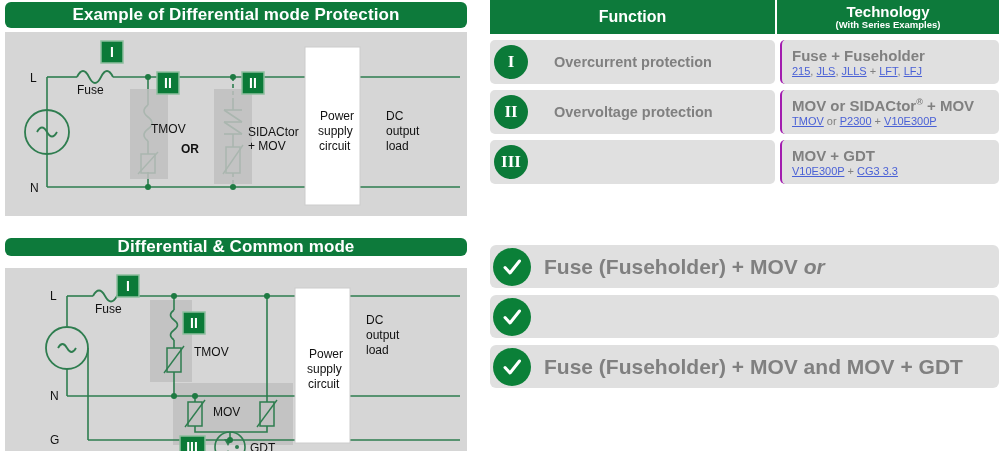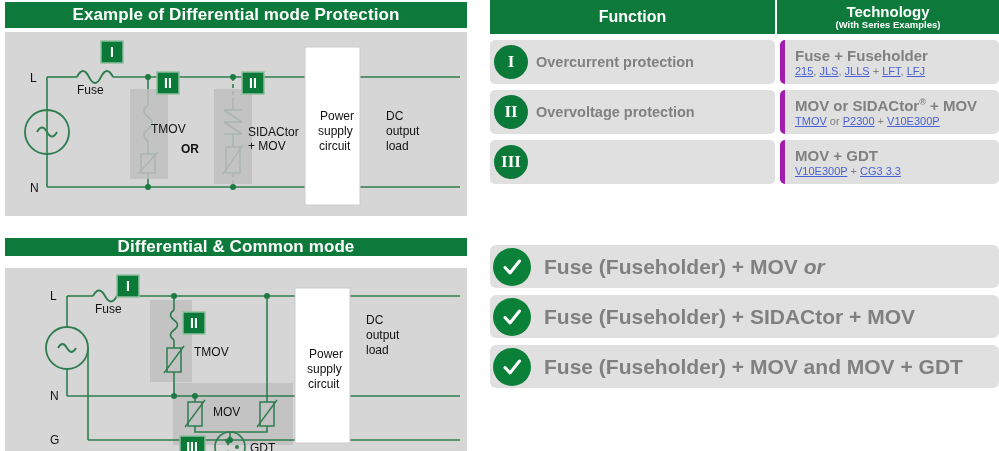--- a/index.html
+++ b/index.html
@@ -19,21 +19,21 @@
     font-weight:bold;
     text-align:center;
     display:flex;align-items:center;justify-content:center;
     box-sizing:border-box;
   }
 
   
   .diag-panel{position:absolute;}
   .diag-head{
     position:absolute;left:0;top:0;width:100%;
-    font-size:17px;letter-spacing:.1px;
+    font-size:17px;letter-spacing:.1px;border-radius:6px;
   }
   .diag-body{
     position:absolute;left:0;width:100%;
     background:#d6d6d6;
   }
   .svgwrap{position:absolute;left:0;top:0;width:100%;height:100%;}
 
   
   .tbl{position:absolute;left:490px;top:0;width:509px;}
   .tbl-head{
@@ -57,26 +57,26 @@
   .num-badge{
     width:34px;height:34px;border-radius:50%;
     background:#0b7a38;color:#fff;
     font-family:"Liberation Serif", serif;
     font-weight:bold;font-size:17px;
     display:flex;align-items:center;justify-content:center;
     margin-left:4px;flex:0 0 auto;
   }
   .fn-label{
     font-size:14.5px;font-weight:bold;color:#808080;
-    margin-left:8px;
+    margin-left:26px;
   }
   .tech-cell{
     flex:1;background:#e0e0e0;border-radius:5px;margin-left:5px;
     box-sizing:border-box;padding:3px 0 0 10px;
-    border-left:5px solid #a21caf;
+    border-left:2px solid #a21caf;
     display:flex;flex-direction:column;justify-content:center;
   }
   .tech-main{font-size:15px;font-weight:bold;color:#808080;line-height:1.1;}
   .tech-main .reg{font-size:9px;vertical-align:super;}
   .tech-sub{font-size:11px;color:#808080;line-height:1.25;margin-top:1px;}
   .tech-sub a{color:#4a61d6;}
 
   
   .opp{position:absolute;left:490px;top:238px;width:509px;}
   .opp-head{height:31px;font-size:16px;}
@@ -329,21 +329,20 @@
             </svg>
           </div>
           <div class="opp-label">Fuse (Fuseholder) + MOV <span class="it">or</span></div>
         </div>
         <div class="opp-row">
           <div class="check">
             <svg width="24" height="24" viewBox="0 0 24 24" aria-hidden="true">
               <path d="M5 12.5 L10 18 L19.5 6" fill="none" stroke="#ffffff" stroke-width="3" stroke-linecap="round" stroke-linejoin="round"></path>
             </svg>
           </div>
-          <div class="opp-label">Fuse (Fuseholder) + SIDACtor + MOV</div>
         </div>
         <div class="opp-row">
           <div class="check">
             <svg width="24" height="24" viewBox="0 0 24 24" aria-hidden="true">
               <path d="M5 12.5 L10 18 L19.5 6" fill="none" stroke="#ffffff" stroke-width="3" stroke-linecap="round" stroke-linejoin="round"></path>
             </svg>
           </div>
           <div class="opp-label">Fuse (Fuseholder) + MOV and MOV + GDT</div>
         </div>
       </div>

